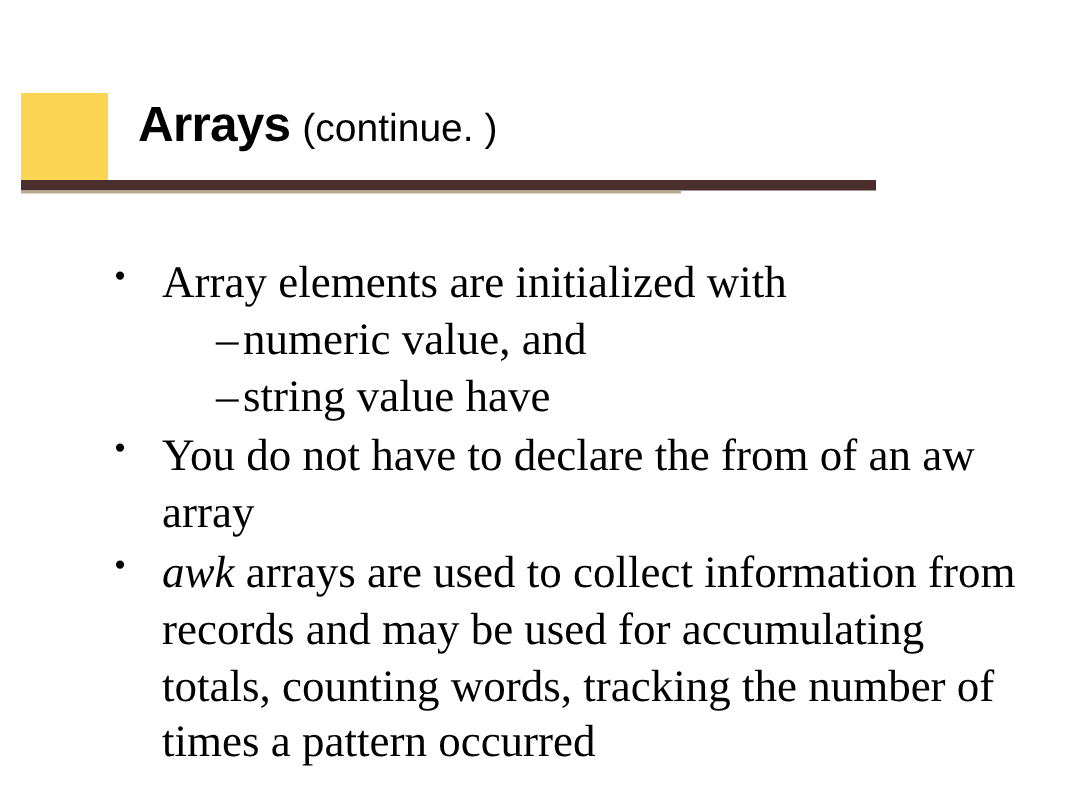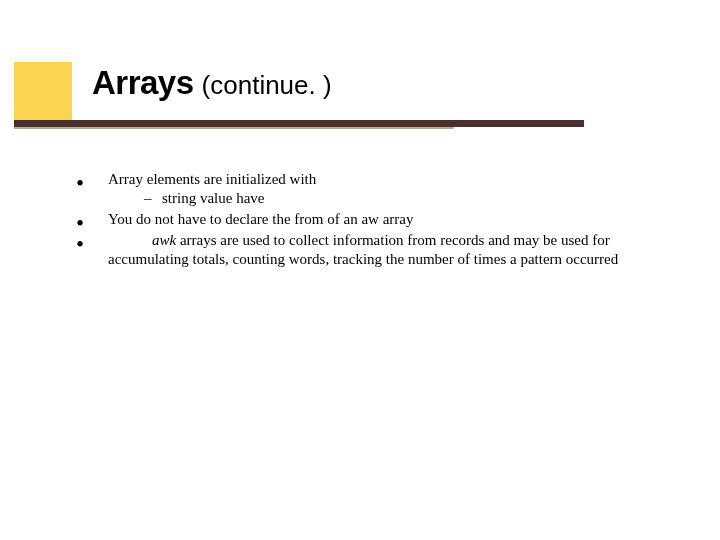--- a/index.html
+++ b/index.html
@@ -66,21 +66,21 @@
     width: 440px;
     height: 2px;
     background: #b8ac8e;
     z-index: 0;
   }
   .content {
     position: absolute;
     left: 68px;
     top: 170px;
     width: 615px;
-    font-size: 15px;
+    font-size: 30px;
     line-height: 1.26;
   }
   ul.bullets {
     margin: 0;
     padding: 0;
     list-style: none;
   }
   ul.bullets > li {
     position: relative;
     padding-left: 40px;
@@ -102,21 +102,20 @@
     padding-left: 18px;
   }
   .subline::before {
     content: "–";
     position: absolute;
     left: 0;
     top: 0;
   }
   .italic {
     font-style: italic;
-    margin-left: 44px;
   }
 </style>
 </head>
 <body>
 
 <div class="slide">
 
   <div class="header-area">
     <div class="yellow-block"></div>
     <div class="rule-dark"></div>
@@ -124,20 +123,21 @@
     <div class="title">
       <span class="title-bold">Arrays</span><span class="title-rest">(continue. )</span>
     </div>
   </div>
 
   <div class="content">
     <ul class="bullets">
       <li>
         <span>Array elements are initialized with</span>
         <div class="sub">
+          <div class="subline"><span>numeric value, and</span></div>
           <div class="subline"><span>string value have</span></div>
         </div>
       </li>
       <li>
         <span>You do not have to declare the from of an aw array</span>
       </li>
       <li>
         <span class="italic">awk</span><span> arrays are used to collect information from records and may be used for accumulating totals, counting words, tracking the number of times a pattern occurred</span>
       </li>
     </ul>

